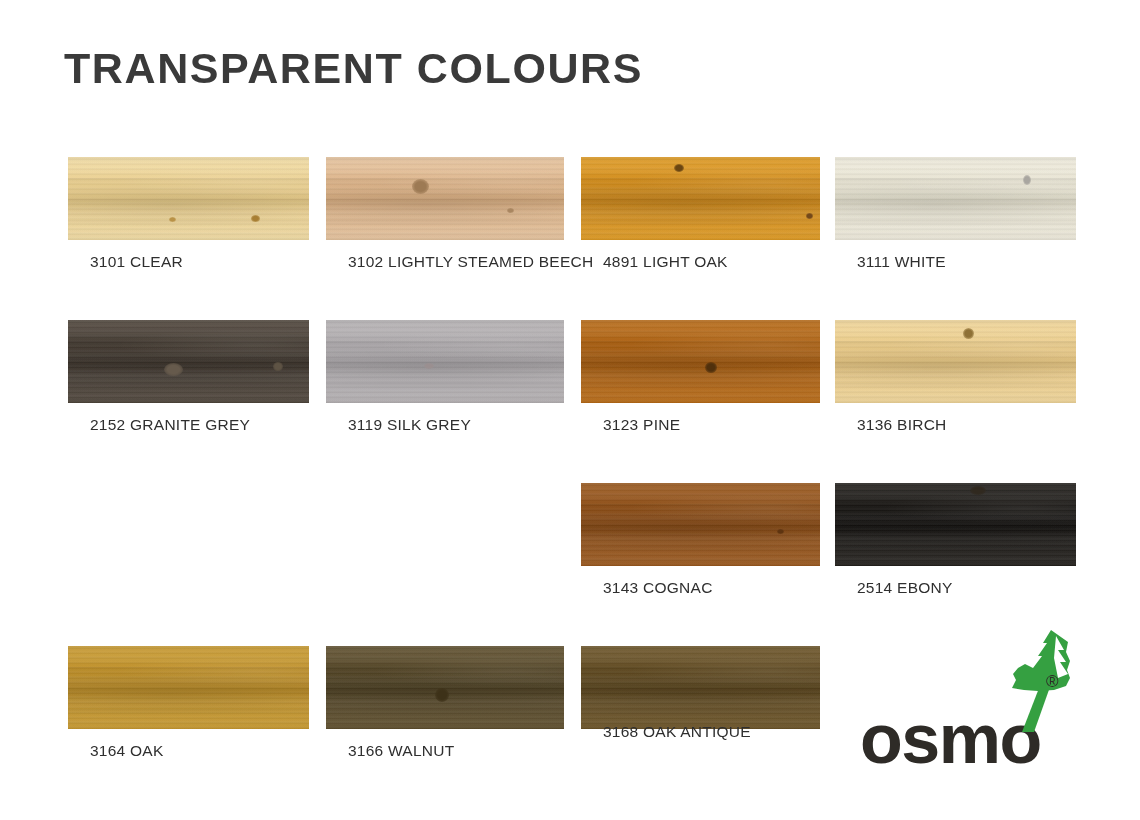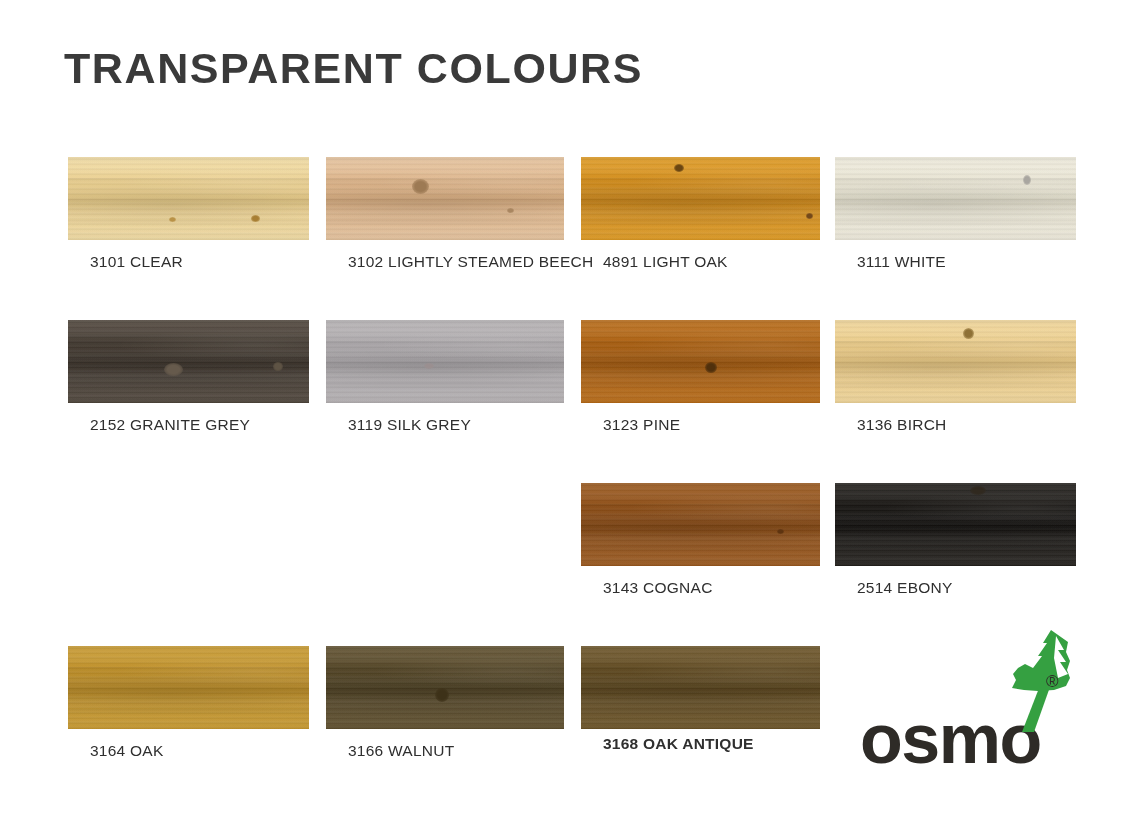--- a/index.html
+++ b/index.html
@@ -121,21 +121,21 @@
     position: absolute;
     left: 22px;
     top: 96px;
     font-size: 15.5px;
     font-weight: 400;
     letter-spacing: 0.25px;
     color: #2f2f2f;
     white-space: nowrap;
   }
 
-  .swatch-label.raised { top: 89px; font-weight: bold; }
+  .swatch-label.raised { top: 77px; }
 
   
   .logo {
     position: absolute;
     left: 848px;
     top: 628px;
     width: 230px;
     height: 104px;
   }
 

